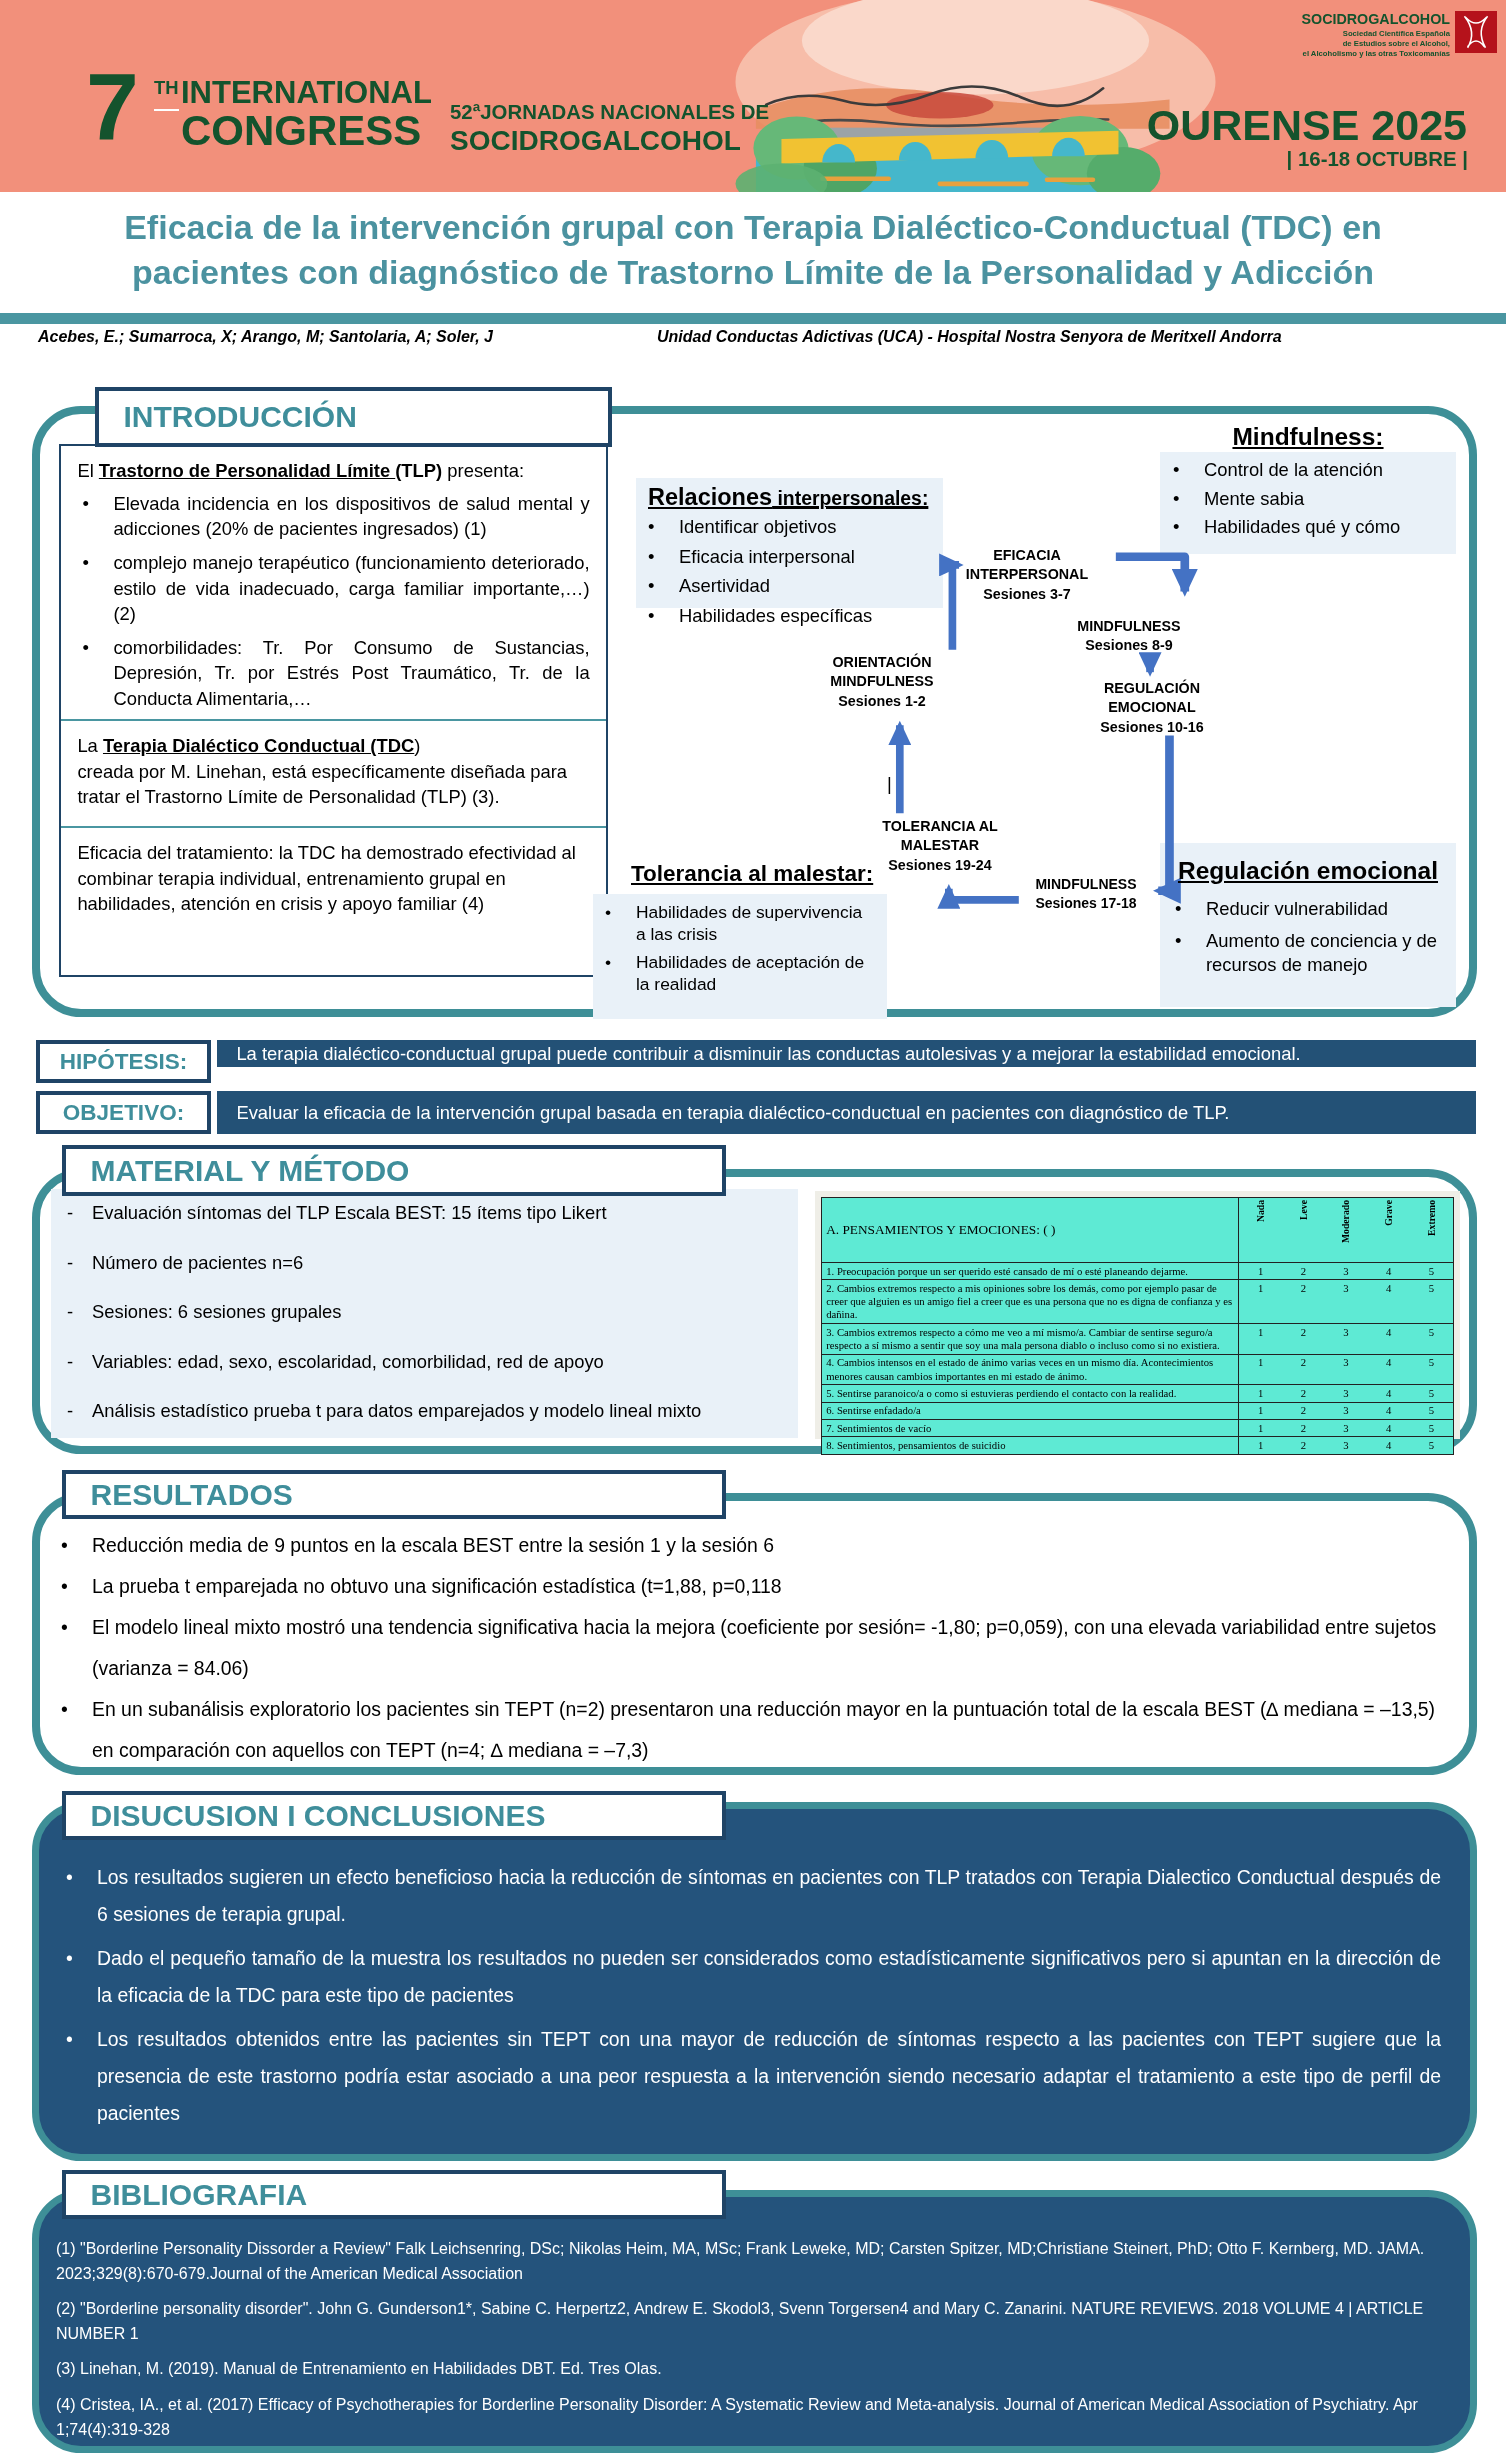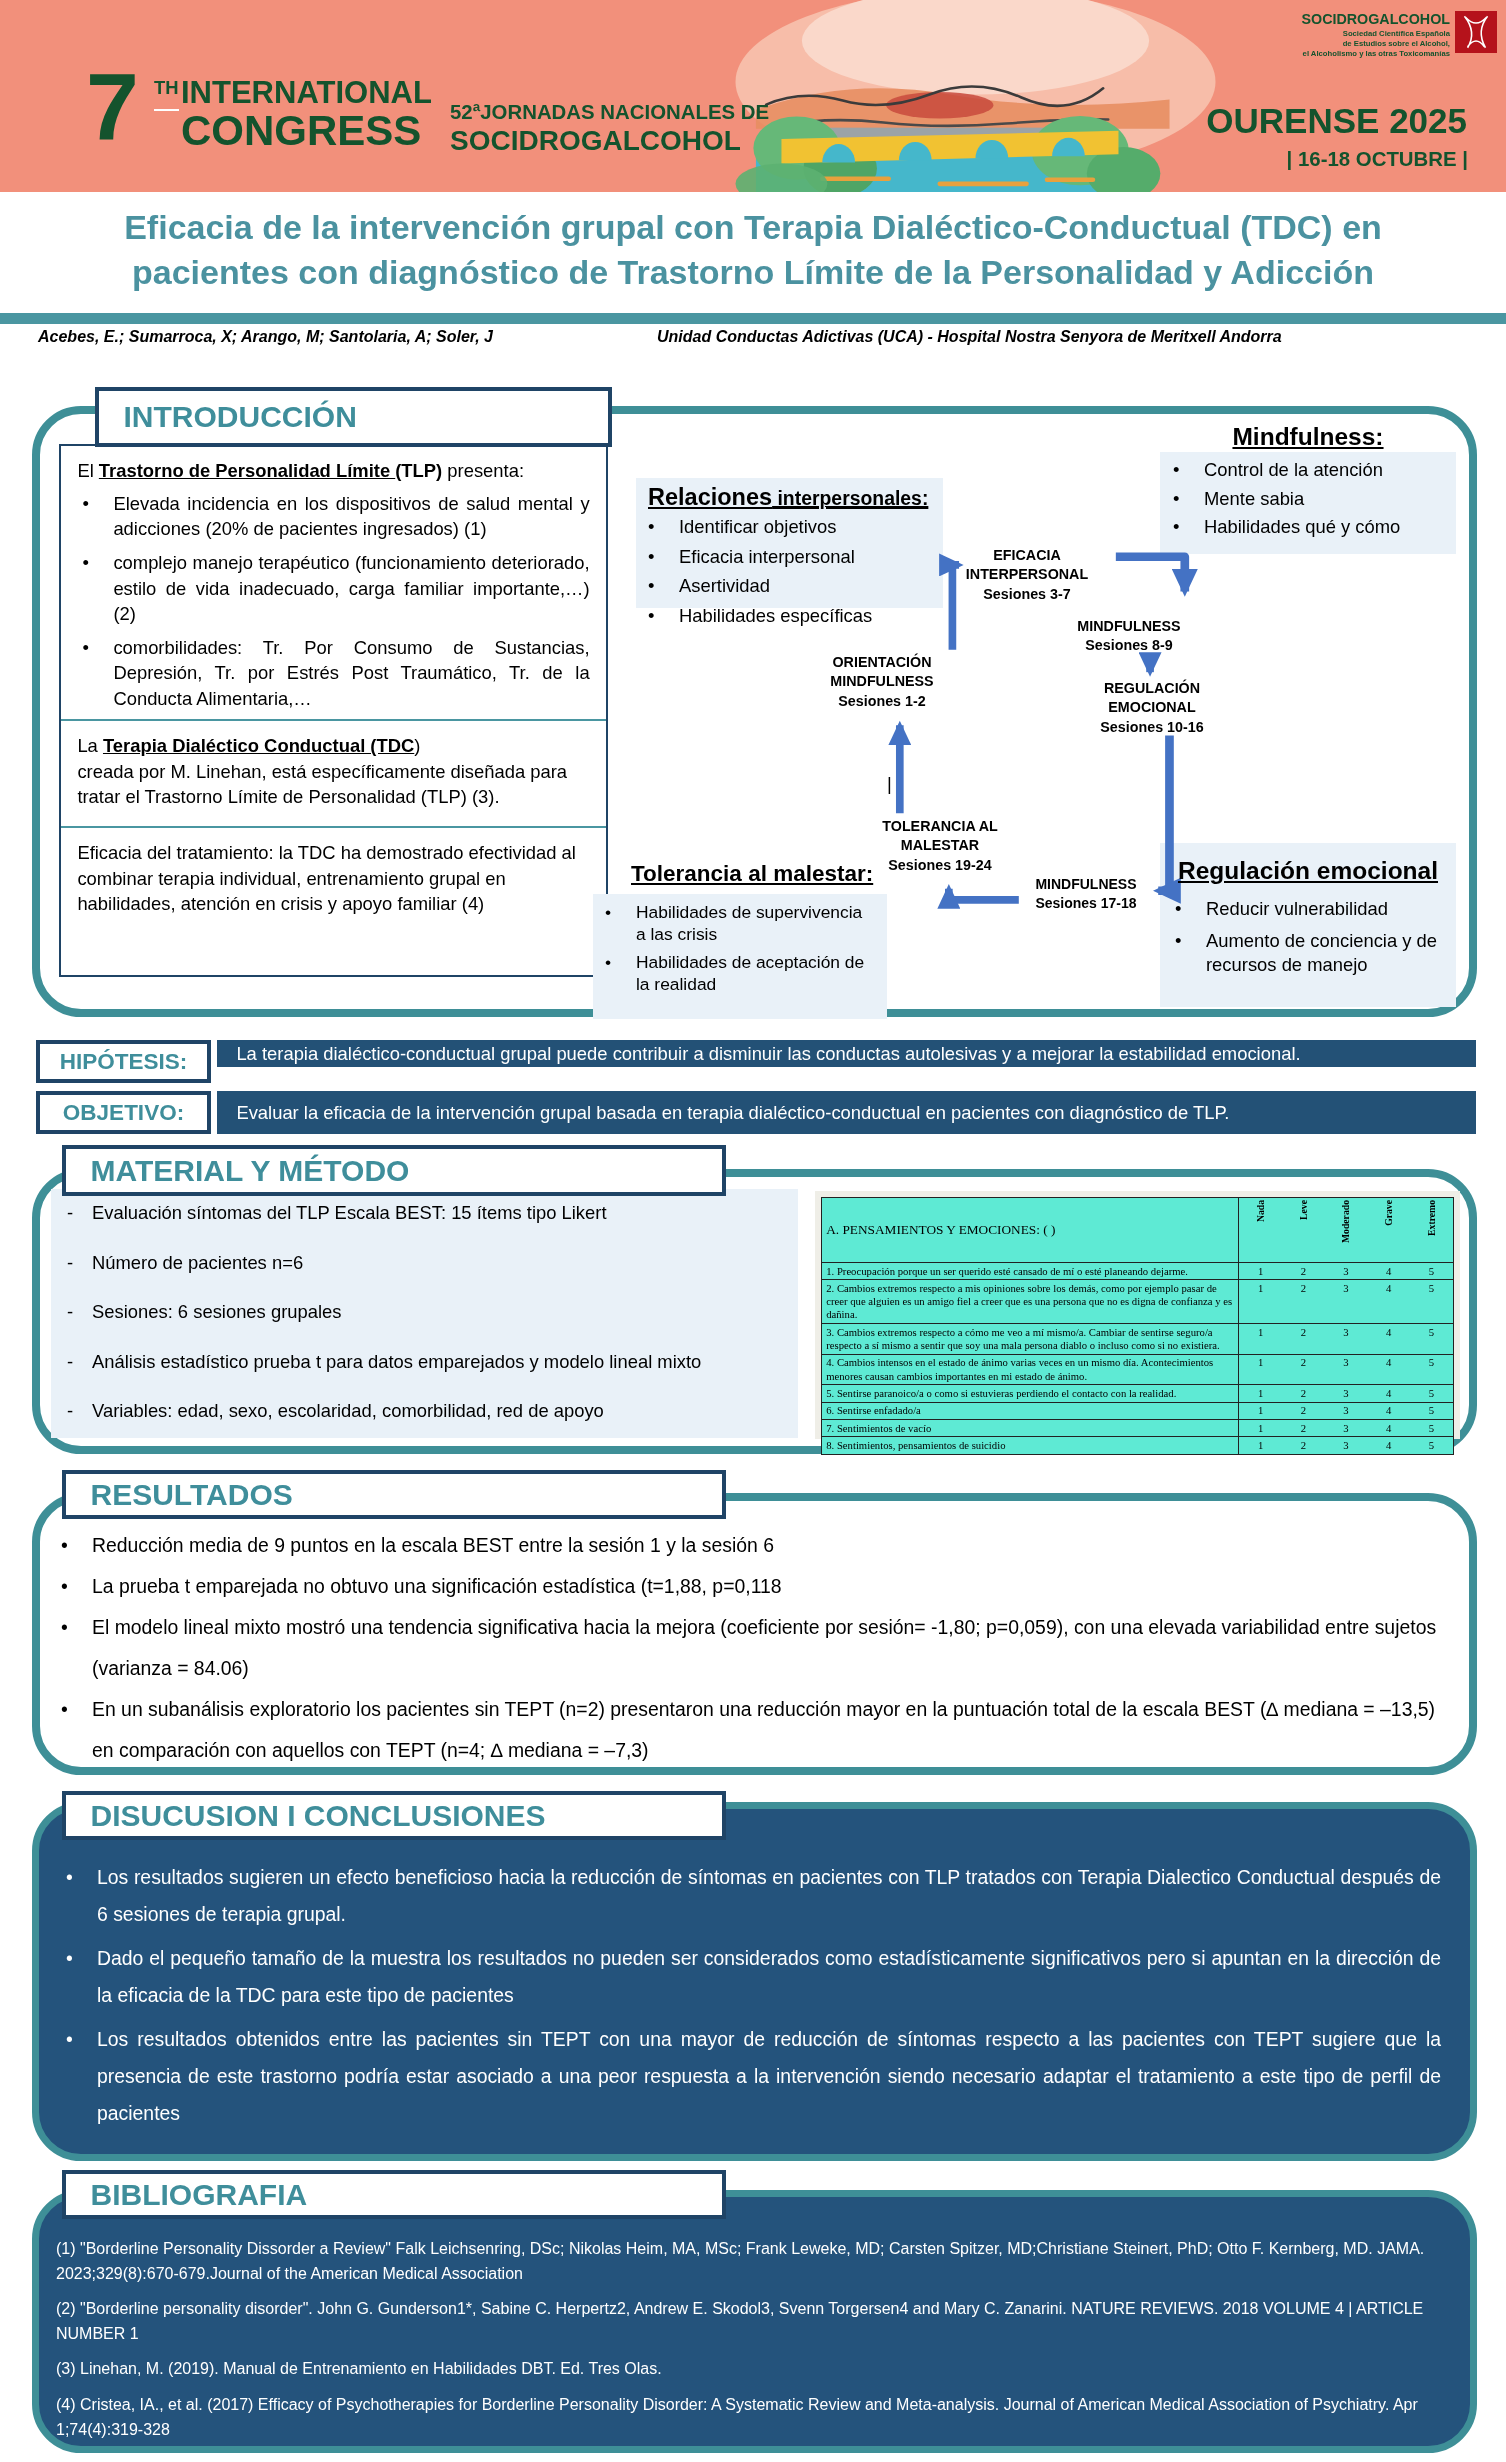--- a/index.html
+++ b/index.html
@@ -81,21 +81,21 @@
     <path d="M200 350 h130 M430 360 h170 M640 352 h90" stroke="#E8A13D" stroke-width="9" stroke-linecap="round"></path>
     <ellipse cx="120" cy="360" rx="90" ry="40" fill="#5CB171" opacity="0.9"></ellipse>
   </svg>
 
   <div class="abs white" style="left:86px;top:60px;font-size:95px;font-weight:bold;line-height:95px;">7</div>
   <div class="abs white" style="left:154px;top:77px;font-size:18.4px;font-weight:bold;border-bottom:2.6px solid #fff;padding-bottom:10px;">TH</div>
   <div class="abs white" style="left:181px;top:75px;font-size:31px;font-weight:bold;">INTERNATIONAL</div>
   <div class="abs white" style="left:181px;top:107px;font-size:42px;font-weight:bold;">CONGRESS</div>
   <div class="abs white" style="left:450px;top:101px;font-size:20.4px;font-weight:bold;">52ªJORNADAS NACIONALES DE</div>
   <div class="abs white" style="left:450px;top:125px;font-size:28px;font-weight:bold;">SOCIDROGALCOHOL</div>
-  <div class="abs white" style="left:803px;top:101px;width:664px;text-align:right;font-size:35px;font-weight:bold;">OURENSE 2025</div>
+  <div class="abs white" style="left:803px;top:101px;width:664px;text-align:right;font-size:43px;font-weight:bold;">OURENSE 2025</div>
   <div class="abs white" style="left:957px;top:148px;width:511px;text-align:right;font-size:20.4px;font-weight:bold;">| 16-18 OCTUBRE |</div>
 
   <div class="abs" style="left:1216px;top:11.2px;width:234px;text-align:right;">
     <div class="white" style="font-size:14.3px;font-weight:bold;">SOCIDROGALCOHOL</div>
     <div class="white" style="font-size:7.7px;font-weight:bold;line-height:9.7px;margin-top:2px;">Sociedad Científica Española</div>
     <div class="white" style="font-size:7.7px;font-weight:bold;line-height:9.7px;">de Estudios sobre el Alcohol,</div>
     <div class="white" style="font-size:7.7px;font-weight:bold;line-height:9.7px;">el Alcoholismo y las otras Toxicomanías</div>
   </div>
   <svg class="abs" style="left:1455px;top:11.2px;width:42px;height:42px;" viewBox="0 0 80 80">
     <rect width="80" height="80" fill="#B5121B"></rect>
@@ -222,22 +222,22 @@
 
 <div class="teal-frame" style="left:32px;top:1169px;width:1445px;height:285px;"></div>
 <div class="head-box" style="left:62px;top:1145px;width:664px;height:51px;">
   <span>MATERIAL Y MÉTODO</span>
 </div>
 <div class="panel" style="left:51px;top:1189px;width:747px;height:249px;z-index:1;"></div>
 <ul class="dashes abs" style="left:61px;top:1202px;width:726px;z-index:2;">
   <li><span>Evaluación síntomas del TLP Escala BEST: 15 ítems tipo Likert</span></li>
   <li><span>Número de pacientes n=6</span></li>
   <li><span>Sesiones: 6 sesiones grupales</span></li>
+  <li><span>Variables: edad, sexo, escolaridad, comorbilidad, red de apoyo</span></li>
   <li><span>Análisis estadístico prueba t para datos emparejados y modelo lineal mixto</span></li>
-  <li><span>Variables: edad, sexo, escolaridad, comorbilidad, red de apoyo</span></li>
 </ul>
 
 <div id="scan-wrap">
   <table id="best-table">
     <tbody>
         <tr>
       <th class="qcol hdr-q">A. PENSAMIENTOS Y EMOCIONES: (      )</th>
       <th class="num"><span class="rot">Nada</span></th>
       <th class="num"><span class="rot">Leve</span></th>
       <th class="num"><span class="rot">Moderado</span></th>

